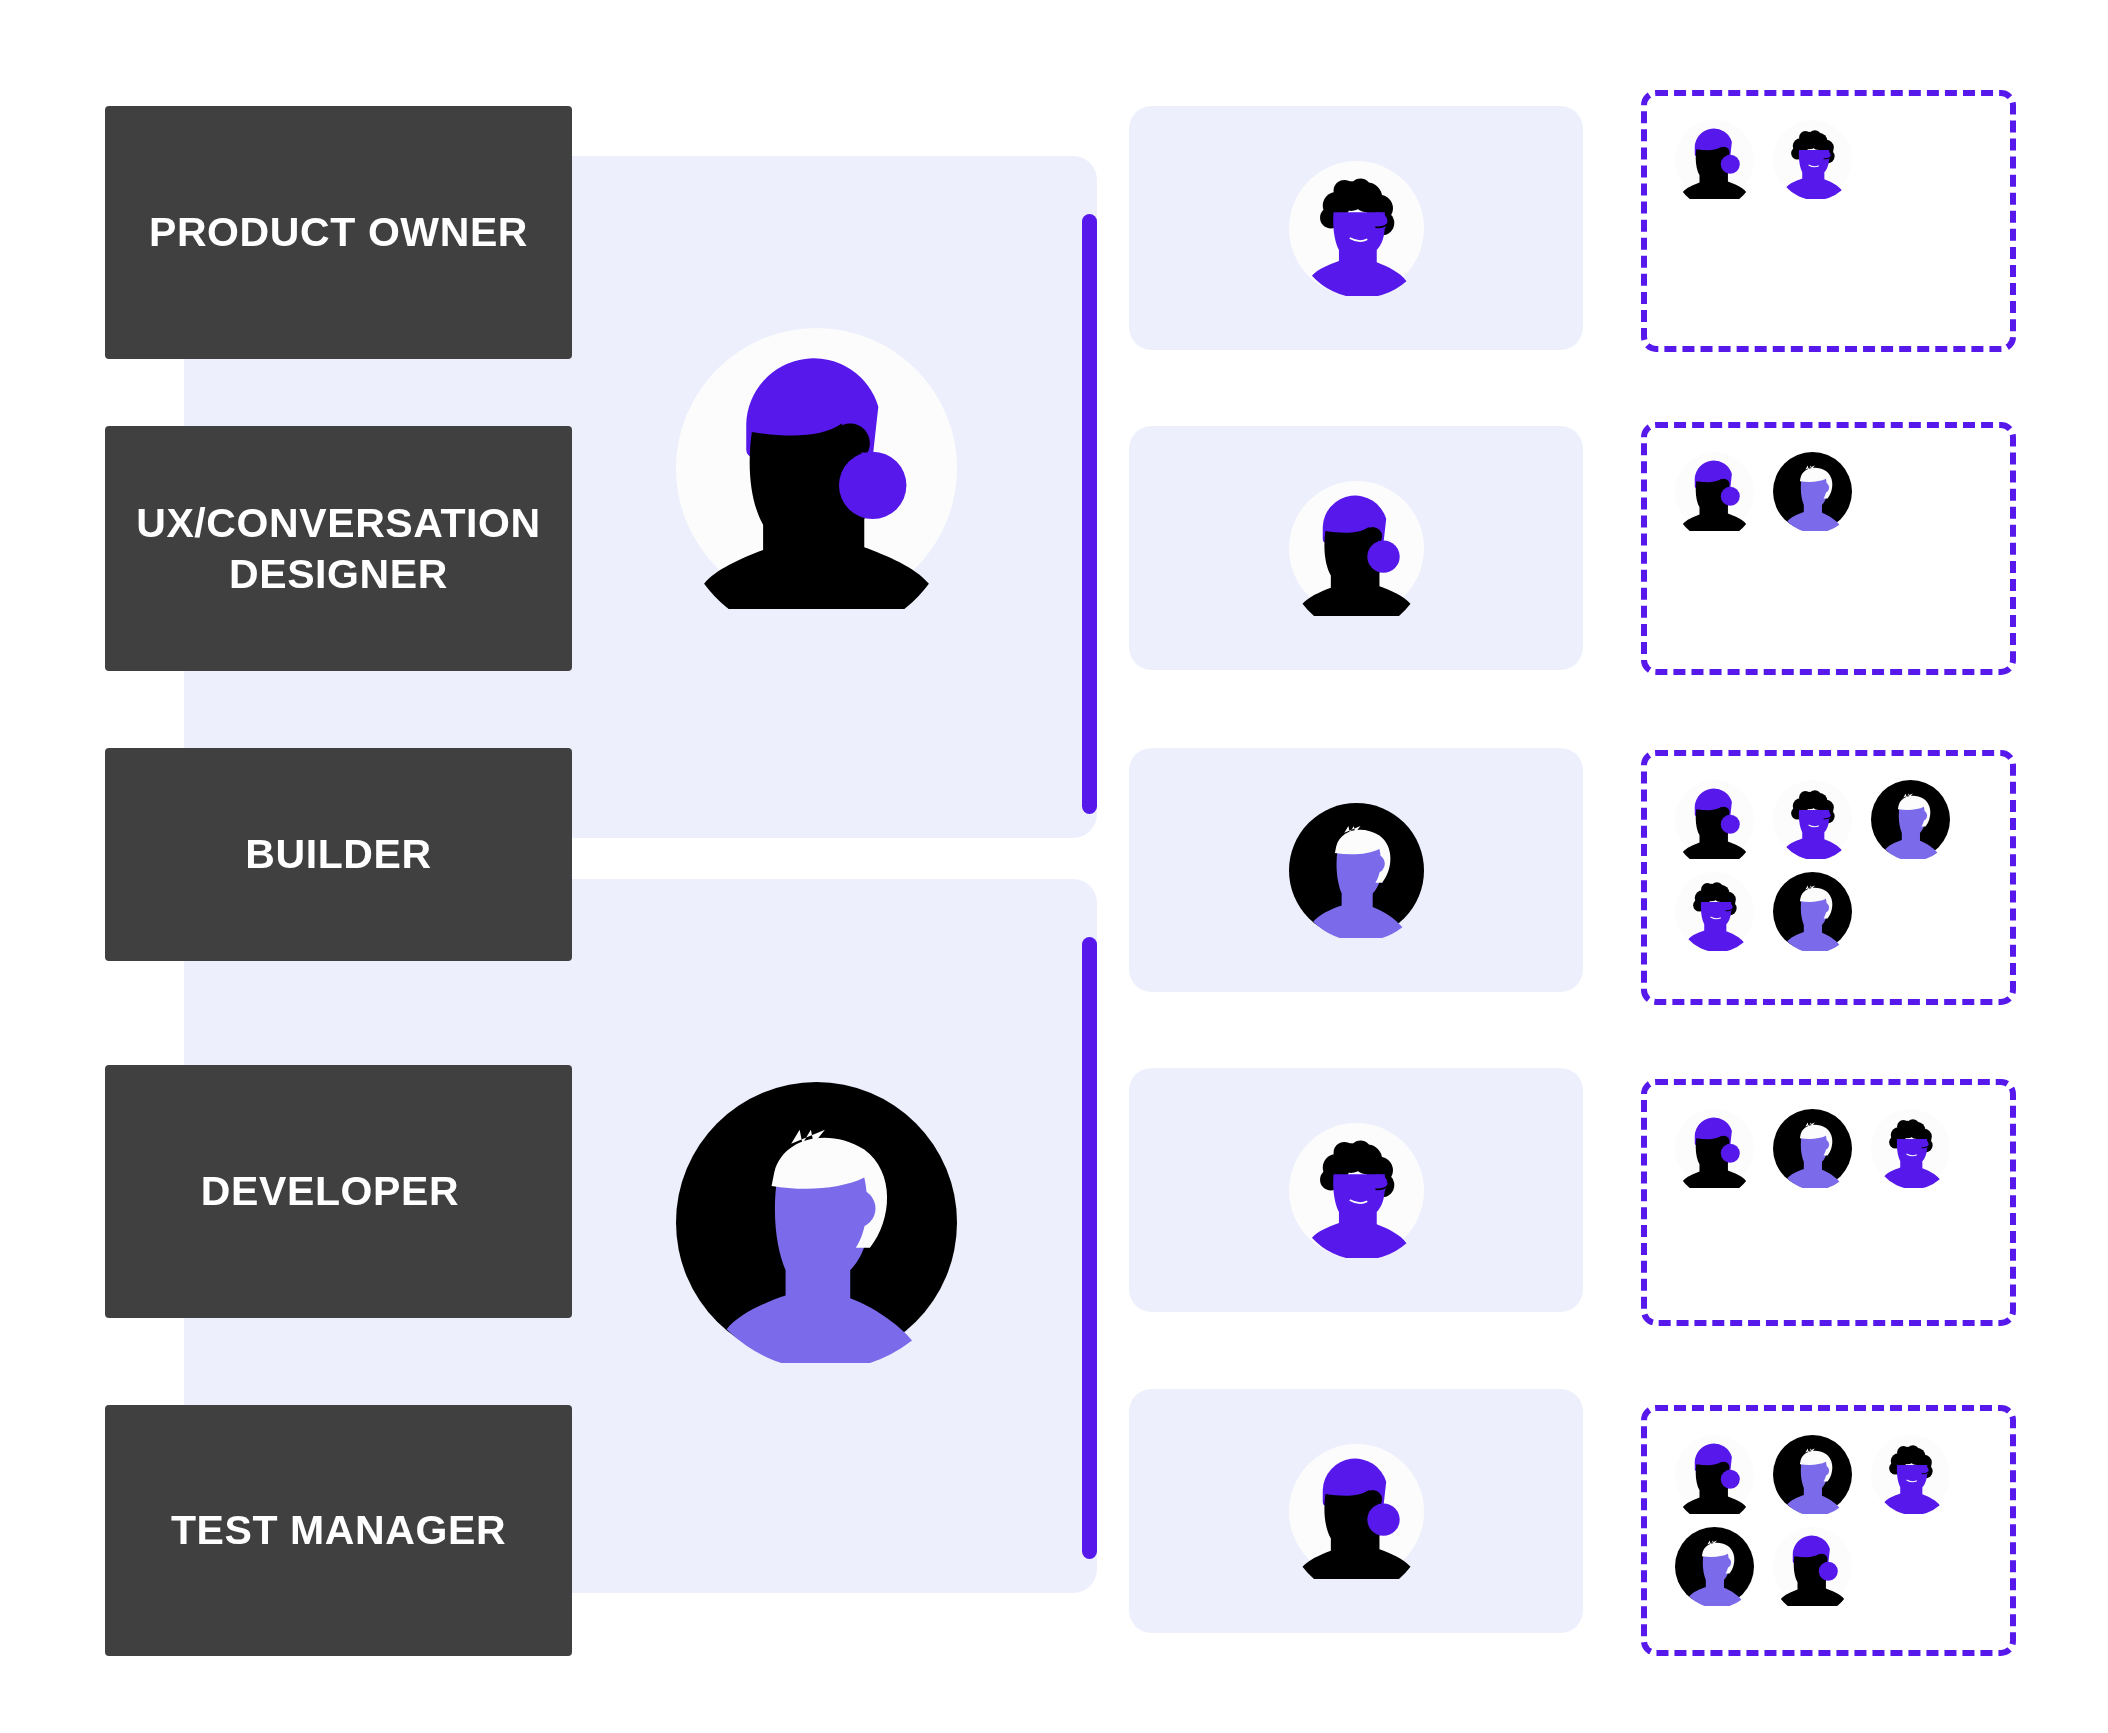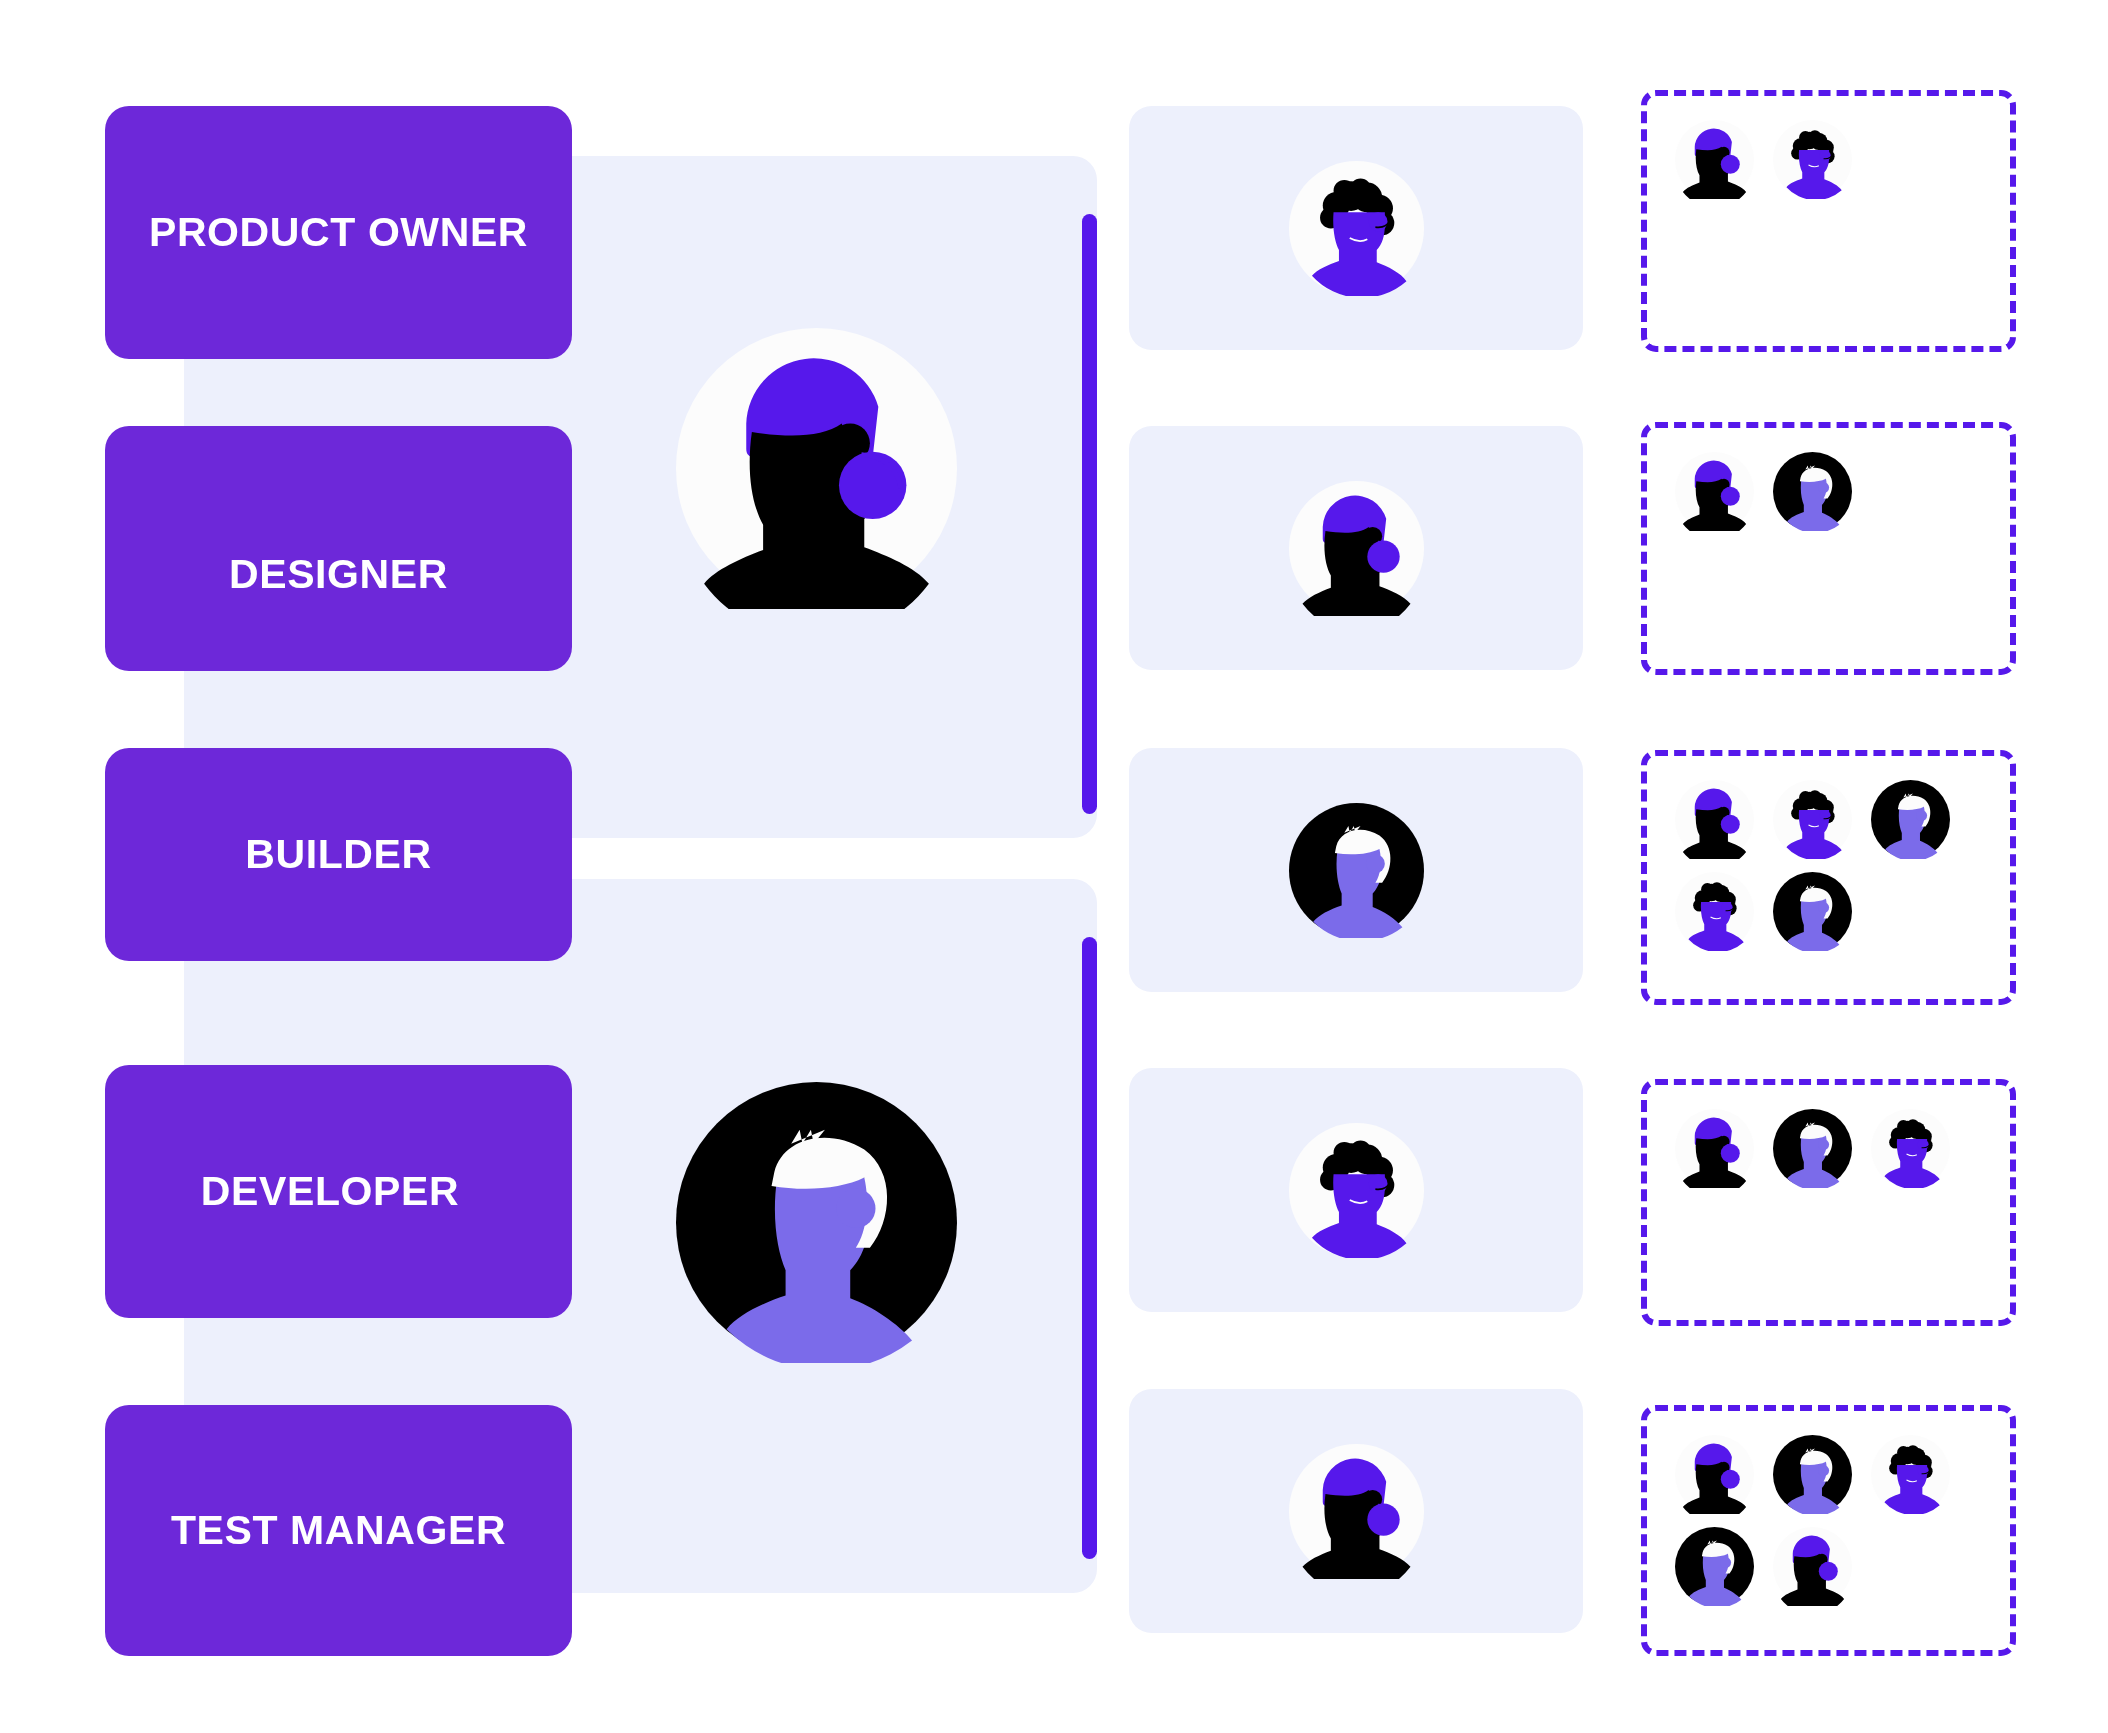--- a/index.html
+++ b/index.html
@@ -24,22 +24,22 @@
     width:15px;
     background:#5618EB;
     border-radius:9.4px;
   }
 
   
   .role-chip{
     position:absolute;
     left:105px;
     width:467px;
-    background:#6d28d9;
-    border-radius:24px;
+    background:#404040;
+    border-radius:4px;
     display:flex;
     align-items:center;
     justify-content:center;
     box-sizing:border-box;
     padding:0 24px;
   }
   .role-label{
     color:#ffffff;
     font-weight:bold;
     font-size:41px;
@@ -92,21 +92,21 @@
   <div class="vbar" style="left:1082px;top:214px;height:600px;"></div>
 
   <div class="backdrop" style="left:184px;top:879px;width:913px;height:714px;"></div>
   <div class="vbar" style="left:1082px;top:937px;height:622px;"></div>
 
   <div class="role-chip" style="top:106px;height:253px;">
     <span class="role-label">PRODUCT OWNER</span>
   </div>
 
   <div class="role-chip" style="top:426px;height:245px;">
-    <span class="role-label"><br><span>DESIGNER</span></span>
+    <span class="role-label"><span>UX/CONVERSATION</span><br><span>DESIGNER</span></span>
   </div>
 
   <div class="role-chip" style="top:748px;height:213px;">
     <span class="role-label">BUILDER</span>
   </div>
 
   <div class="role-chip" style="top:1065px;height:253px;padding-left:7px;">
     <span class="role-label">DEVELOPER</span>
   </div>
 

